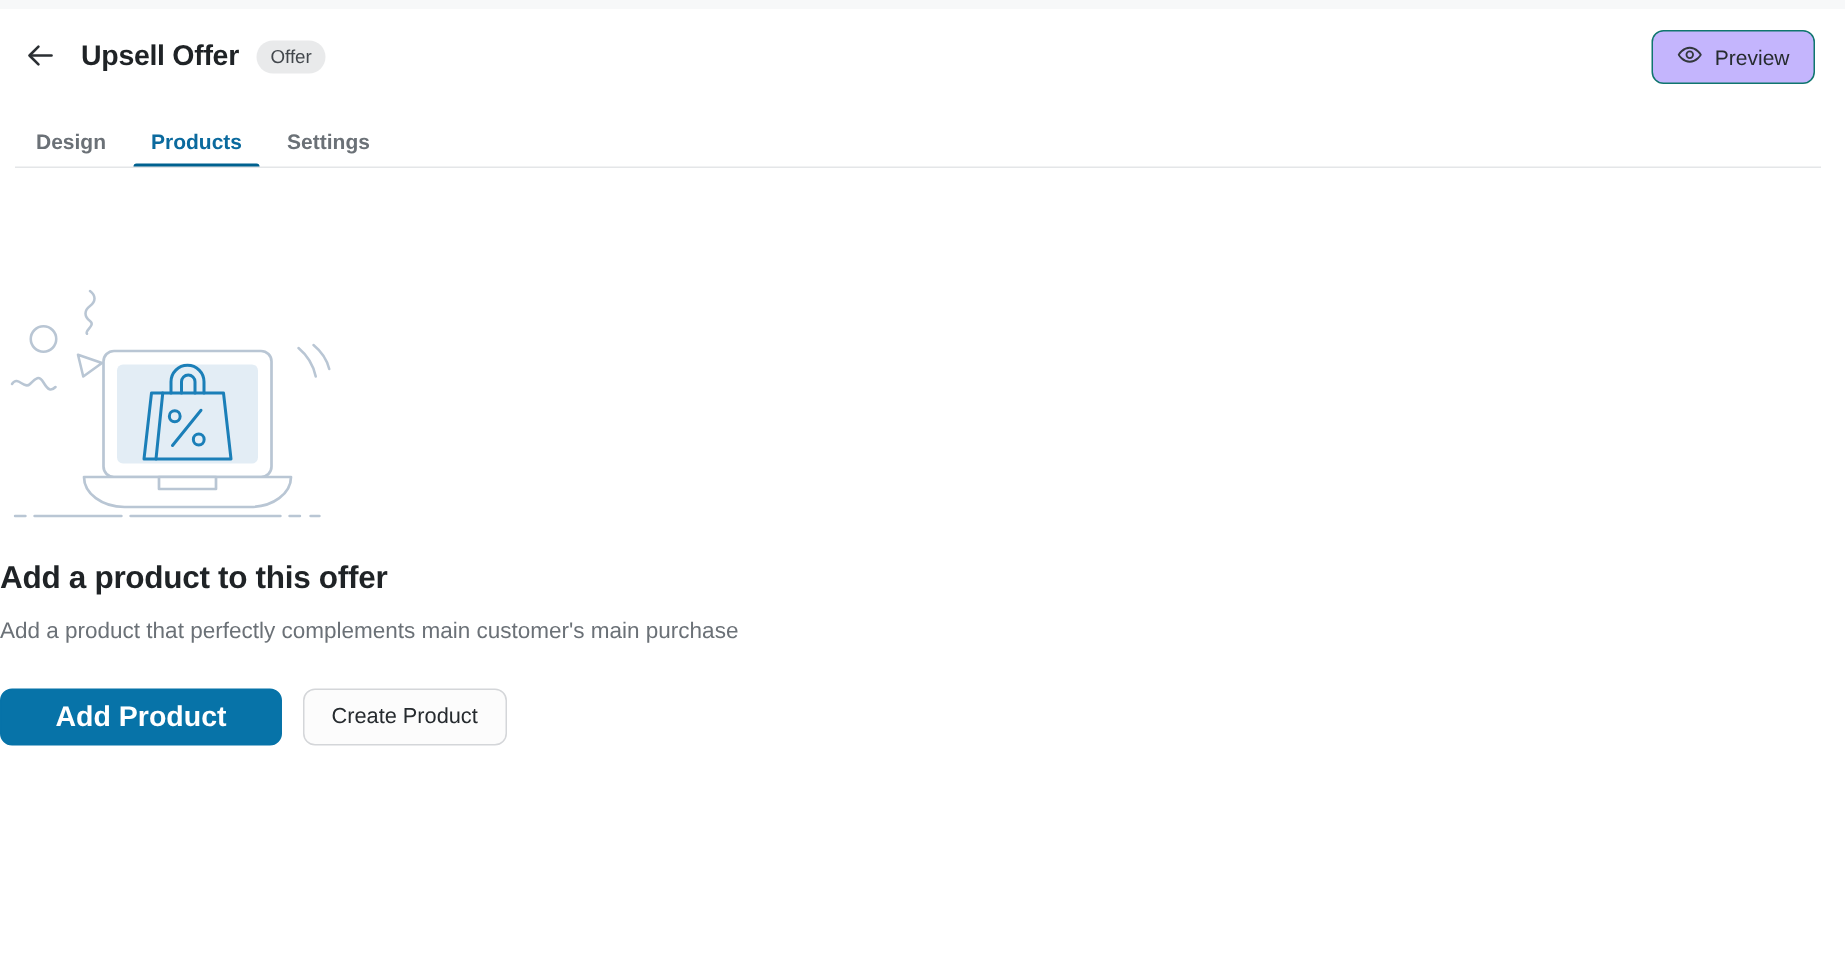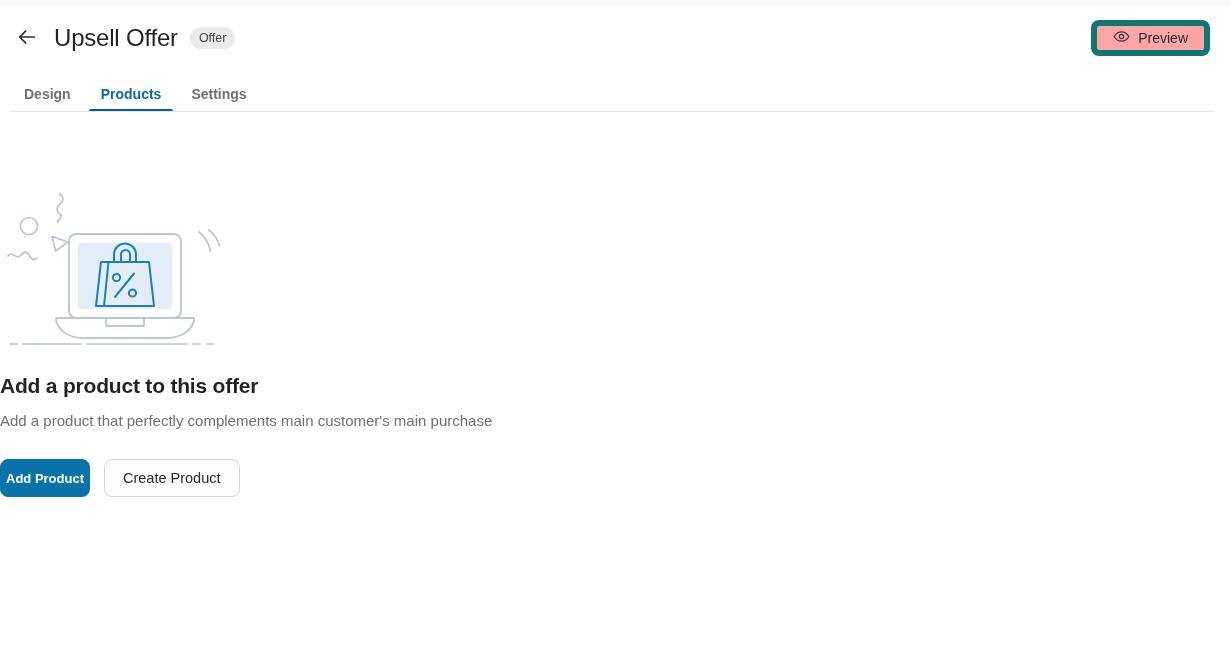--- a/index.html
+++ b/index.html
@@ -44,22 +44,22 @@
   .back-btn {
     width: 30px; height: 30px;
     display: flex; align-items: center; justify-content: center;
     background: transparent;
     border: none;
     border-radius: 6px;
     cursor: pointer;
     padding: 0;
   }
   .page-title {
-    font-size: 24px;
-    font-weight: 400;
+    font-size: 19px;
+    font-weight: 700;
     letter-spacing: -0.2px;
     color: #1f2326;
     white-space: nowrap;
   }
   .badge {
     display: inline-flex;
     align-items: center;
     height: 22px;
     padding: 0 9px;
     border-radius: 11px;
@@ -80,22 +80,22 @@
     align-items: center;
     justify-content: center;
     gap: 8px;
     height: 36px;
     padding: 0 16px;
     border-radius: 8px;
     font-size: 14px;
     font-weight: 500;
     cursor: pointer;
     white-space: nowrap;
-    background: #fca5a5;
-    border: 6px solid #0f766e;
+    background: #c4b5fd;
+    border: 1px solid #0f766e;
     color: #262b2f;
   }
   .btn .label { line-height: 1; }
 
   
   .tabs-wrap {
     position: absolute;
     top: 70px; left: 0;
     width: 1230px;
     height: 42px;
@@ -171,23 +171,23 @@
     position: relative;
     display: flex;
     align-items: center;
     gap: 14px;
   }
   .btn-primary {
     background: #0773a8;
     border: 1px solid #0773a8;
     color: #ffffff;
     font-weight: 700;
-    font-size: 13px;
+    font-size: 19px;
     height: 38px;
-    padding: 0 5px;
+    padding: 0 36px;
     border-radius: 8px;
   }
   .btn-secondary {
     background: #fcfcfc;
     border: 1px solid #d4d6d9;
     color: #262b2f;
     font-weight: 400;
     font-size: 14.5px;
     height: 38px;
     padding: 0 18px;

